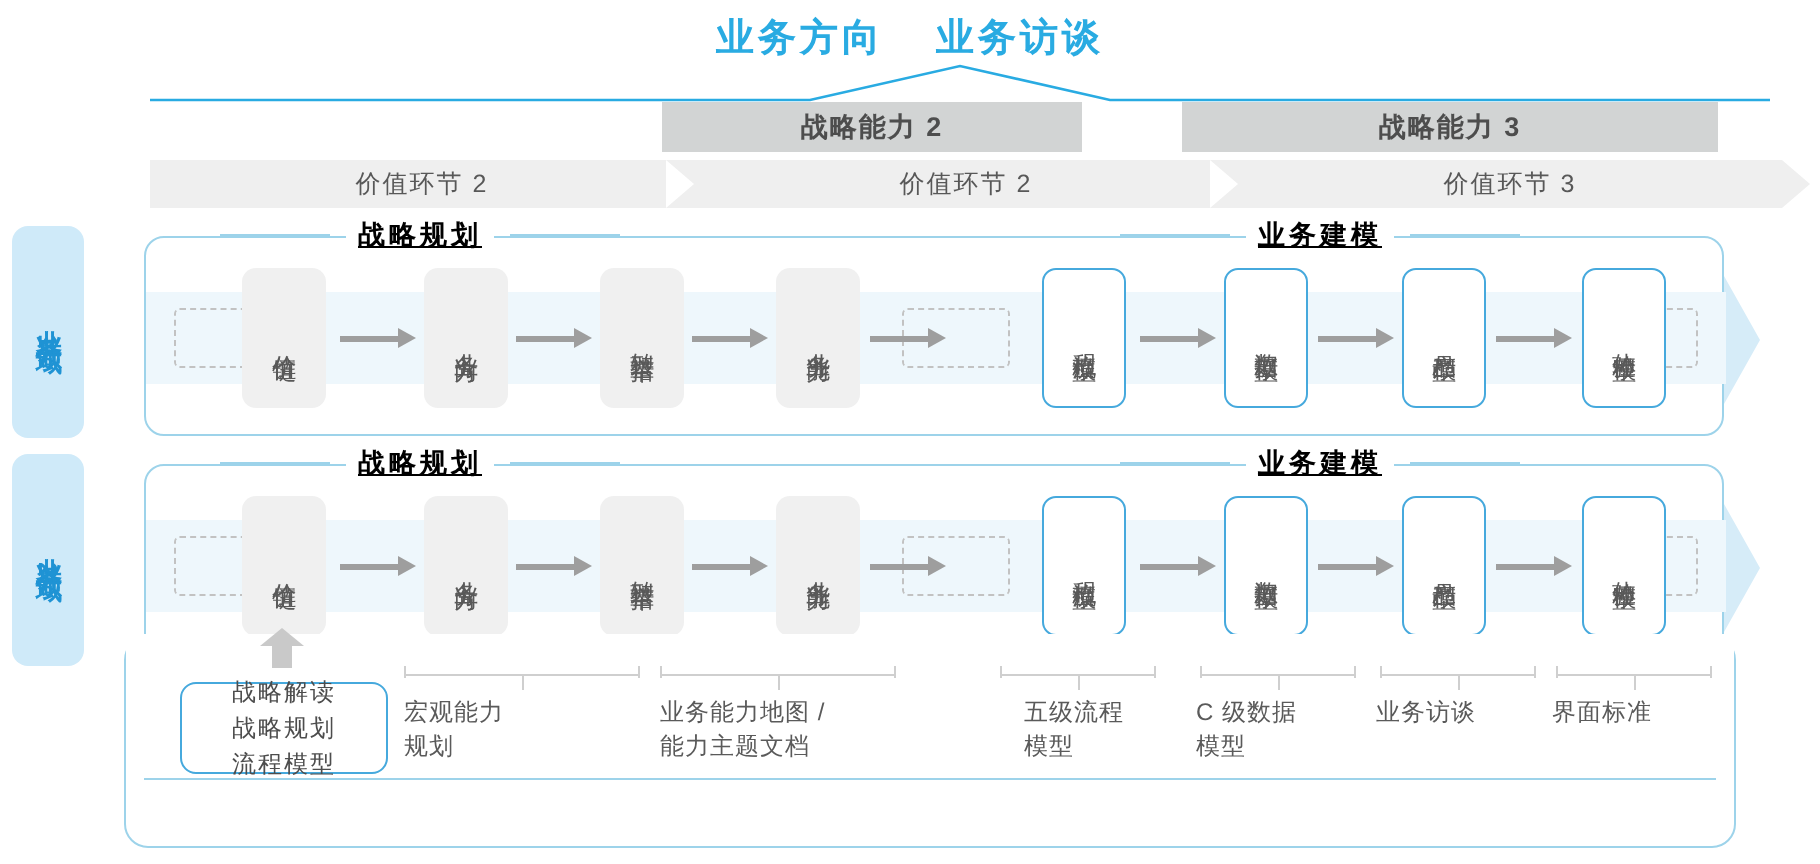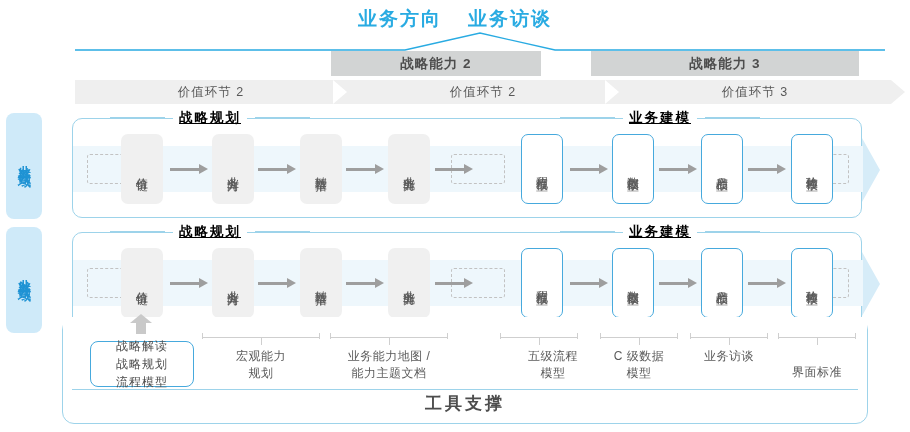--- a/index.html
+++ b/index.html
@@ -124,21 +124,21 @@
   
   .bracket { position: absolute; height: 12px; }
   .bracket .top { position: absolute; left: 0; top: 4px; width: 100%; height: 1.2px; background: #cfcfcf; }
   .bracket .lcap { position: absolute; left: 0; top: 0; width: 1.2px; height: 6px; background: #cfcfcf; }
   .bracket .rcap { position: absolute; right: 0; top: 0; width: 1.2px; height: 6px; background: #cfcfcf; }
   .bracket .stem { position: absolute; top: 4px; width: 1.2px; height: 8px; background: #cfcfcf; left: 50%; }
 
   
   .blabel {
     position: absolute; color: #5a5a5a; font-size: 12px; line-height: 1.45;
-    text-align: center; letter-spacing: 0.5px; white-space: nowrap;
+    letter-spacing: 0.5px; white-space: nowrap;
   }
   .tool-box {
     position: absolute; border: 1.3px solid #46a9dd; border-radius: 8px;
     background: #ffffff; color: #4d4d4d; font-size: 12px; line-height: 1.5;
     display: flex; flex-direction: column; align-items: center; justify-content: center;
     letter-spacing: 1px; white-space: nowrap;
   }
 
   
   .footer-box {
@@ -364,18 +364,17 @@
     <span>战略解读</span>
     <span>战略规划</span>
     <span>流程模型</span>
   </div>
 
   <div class="blabel" style="left:202px; top:348px; width:118px;">宏观能力<br>规划</div>
   <div class="blabel" style="left:330px; top:348px; width:118px;">业务能力地图 /<br>能力主题文档</div>
   <div class="blabel" style="left:512px; top:348px; width:82px;">五级流程<br>模型</div>
   <div class="blabel" style="left:598px; top:348px; width:82px;">C 级数据<br>模型</div>
   <div class="blabel" style="left:688px; top:348px; width:82px;">业务访谈</div>
-  <div class="blabel" style="left:776px; top:364px; width:82px;">界面标准</div>
+  <div class="blabel" style="left:776px; top:348px; width:82px;">界面标准</div>
 
   <div class="footer-rule"></div>
-  <div class="footer-title">工具支撑</div>
 
 </div>
 
 </body></html>

